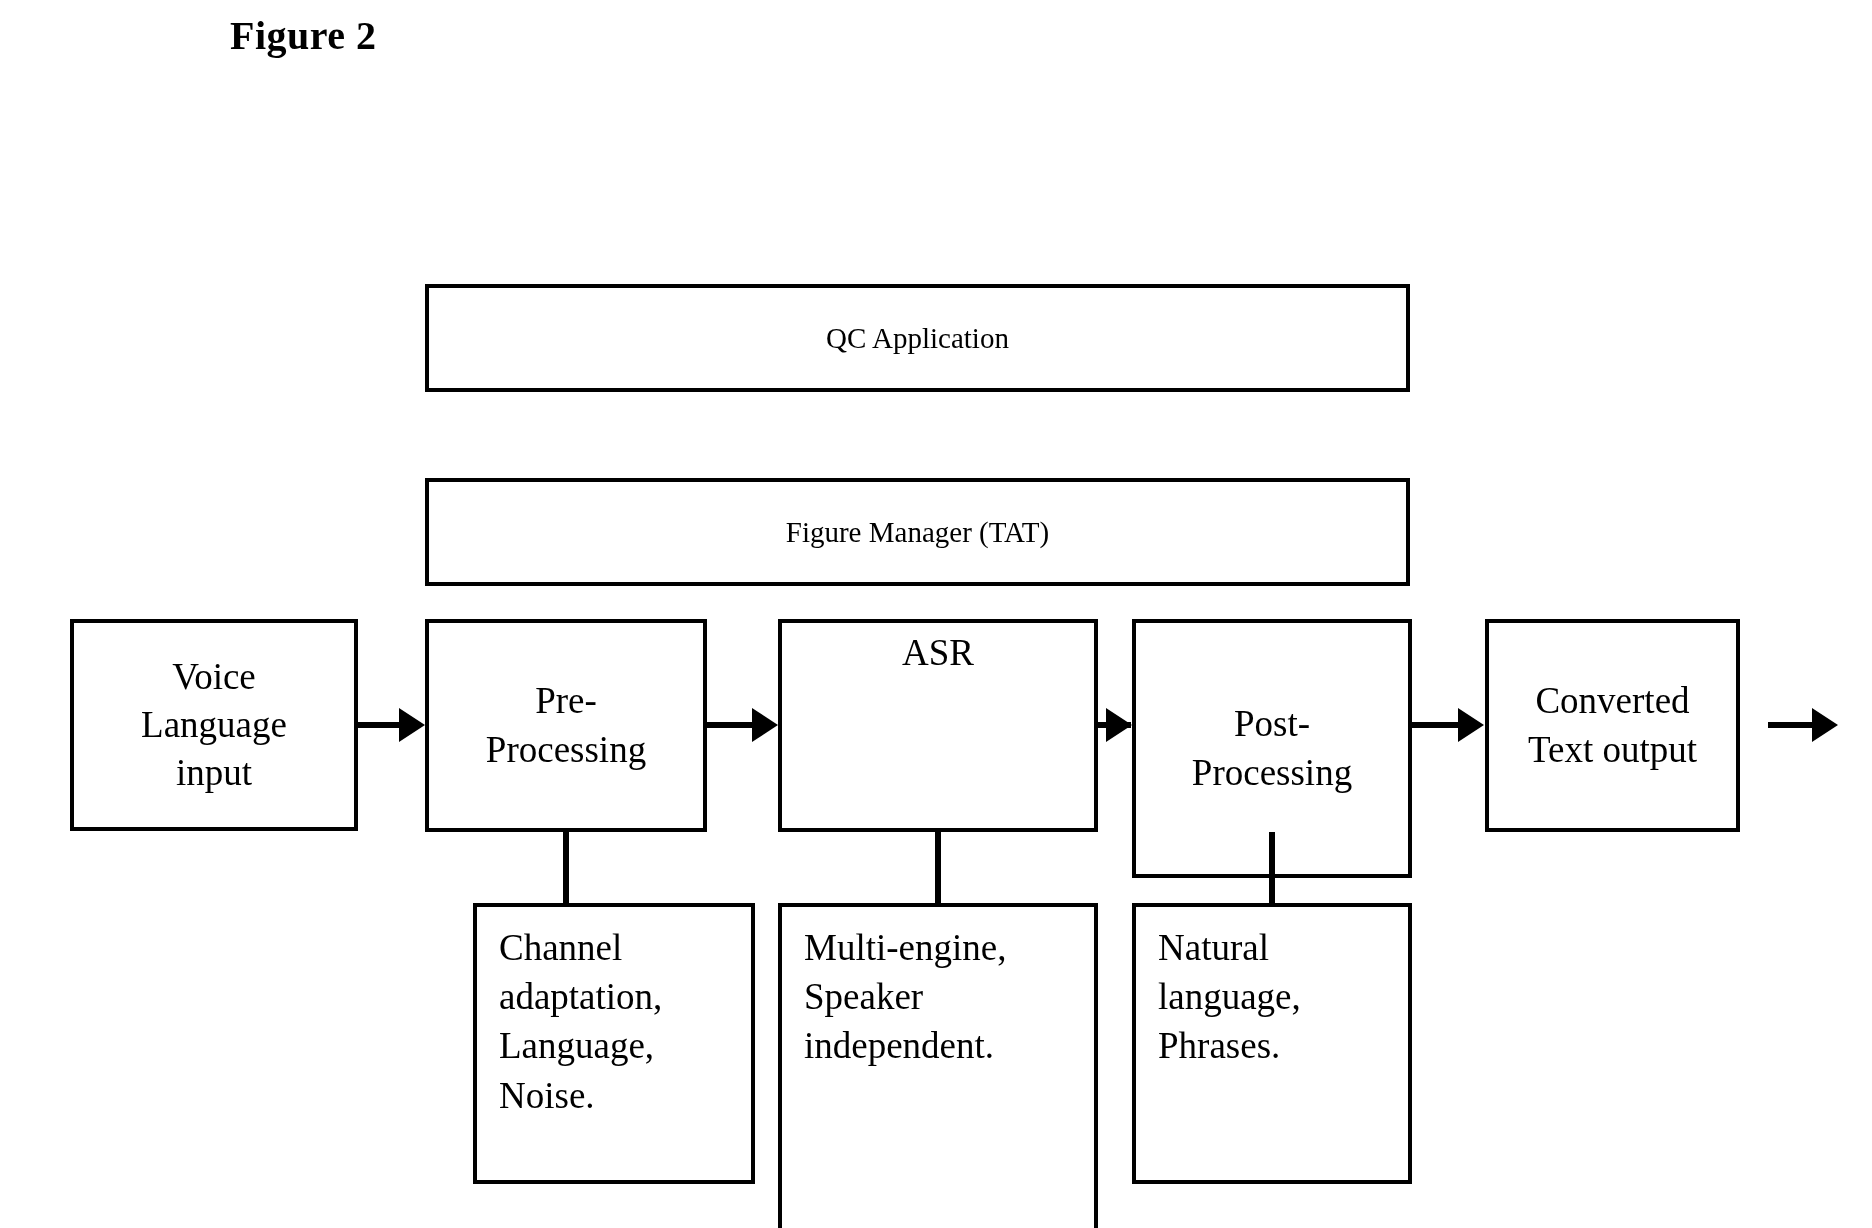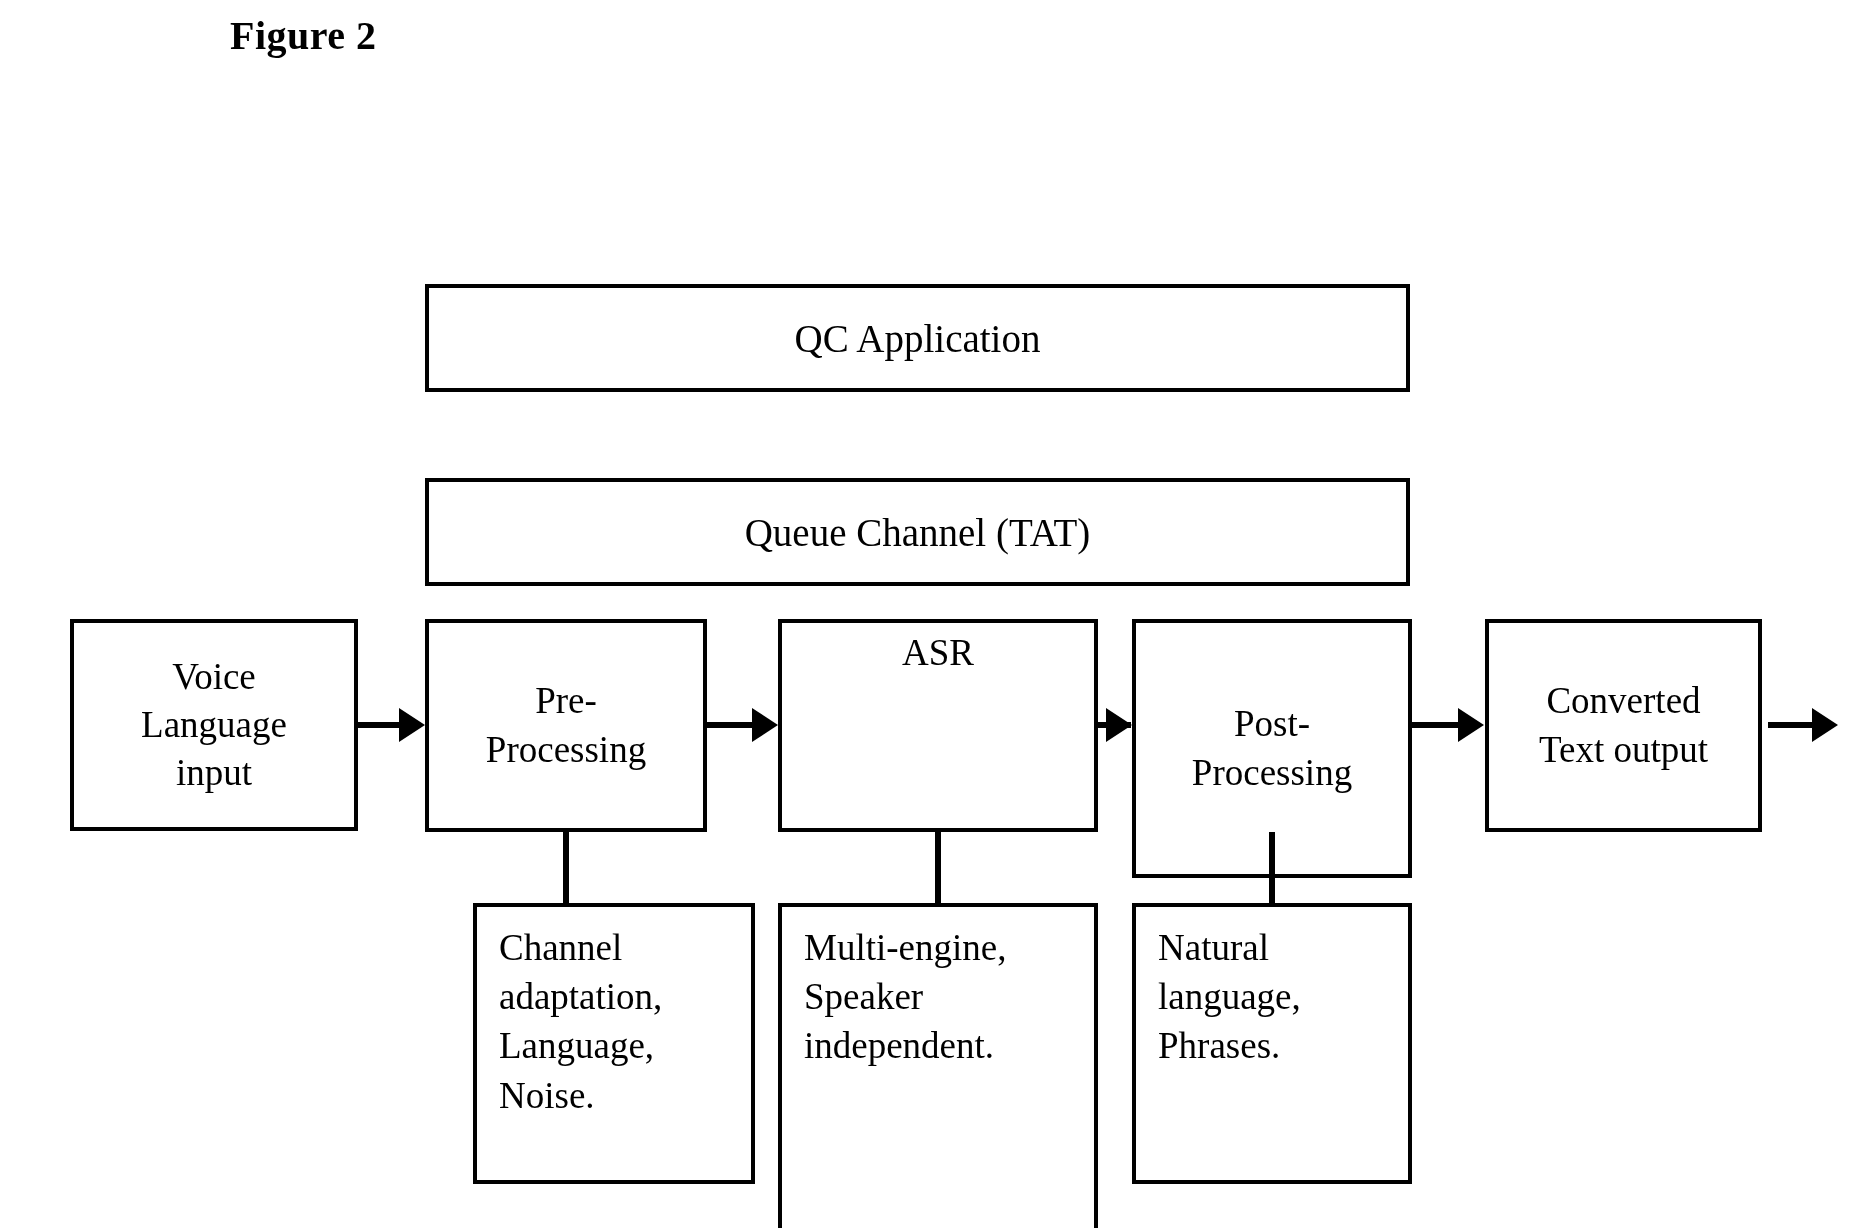--- a/index.html
+++ b/index.html
@@ -54,21 +54,21 @@
     line-height: 1.33;
   }
   .band {
     position: absolute;
     box-sizing: border-box;
     border: 4px solid #000000;
     background: #ffffff;
     display: flex;
     align-items: center;
     justify-content: center;
-    font-size: 39px;
+    font-size: 29px;
   }
   
   .hline {
     position: absolute;
     height: 6px;
     background: #000000;
   }
   .vline {
     position: absolute;
     width: 6px;
@@ -88,21 +88,21 @@
 
 <div id="figure-root">
 
   <div class="fig-title">Figure 2</div>
 
   <div class="band" style="left:425px; top:284px; width:985px; height:108px;">
     <span class="label">QC Application</span>
   </div>
 
   <div class="band" style="left:425px; top:478px; width:985px; height:108px;">
-    <span class="label">Queue Channel (TAT)</span>
+    <span class="label">Figure Manager (TAT)</span>
   </div>
 
   <div class="node" style="left:70px; top:619px; width:288px; height:212px;">
     <span class="label">
       <span>Voice</span><br>
       <span>Language</span><br>
       <span>input</span>
     </span>
   </div>
 
@@ -119,21 +119,21 @@
     </span>
   </div>
 
   <div class="node" style="left:1132px; top:619px; width:280px; height:259px;">
     <span class="label">
       <span>Post-</span><br>
       <span>Processing</span>
     </span>
   </div>
 
-  <div class="node" style="left:1485px; top:619px; width:277px; height:213px;">
+  <div class="node" style="left:1485px; top:619px; width:255px; height:213px;">
     <span class="label">
       <span>Converted</span><br>
       <span>Text output</span>
     </span>
   </div>
 
   <div class="node left-align" style="left:425px; top:903px; width:282px; height:281px;margin-left:48px;">
     <span class="label">
       <span>Channel</span><br>
       <span>adaptation,</span><br>

